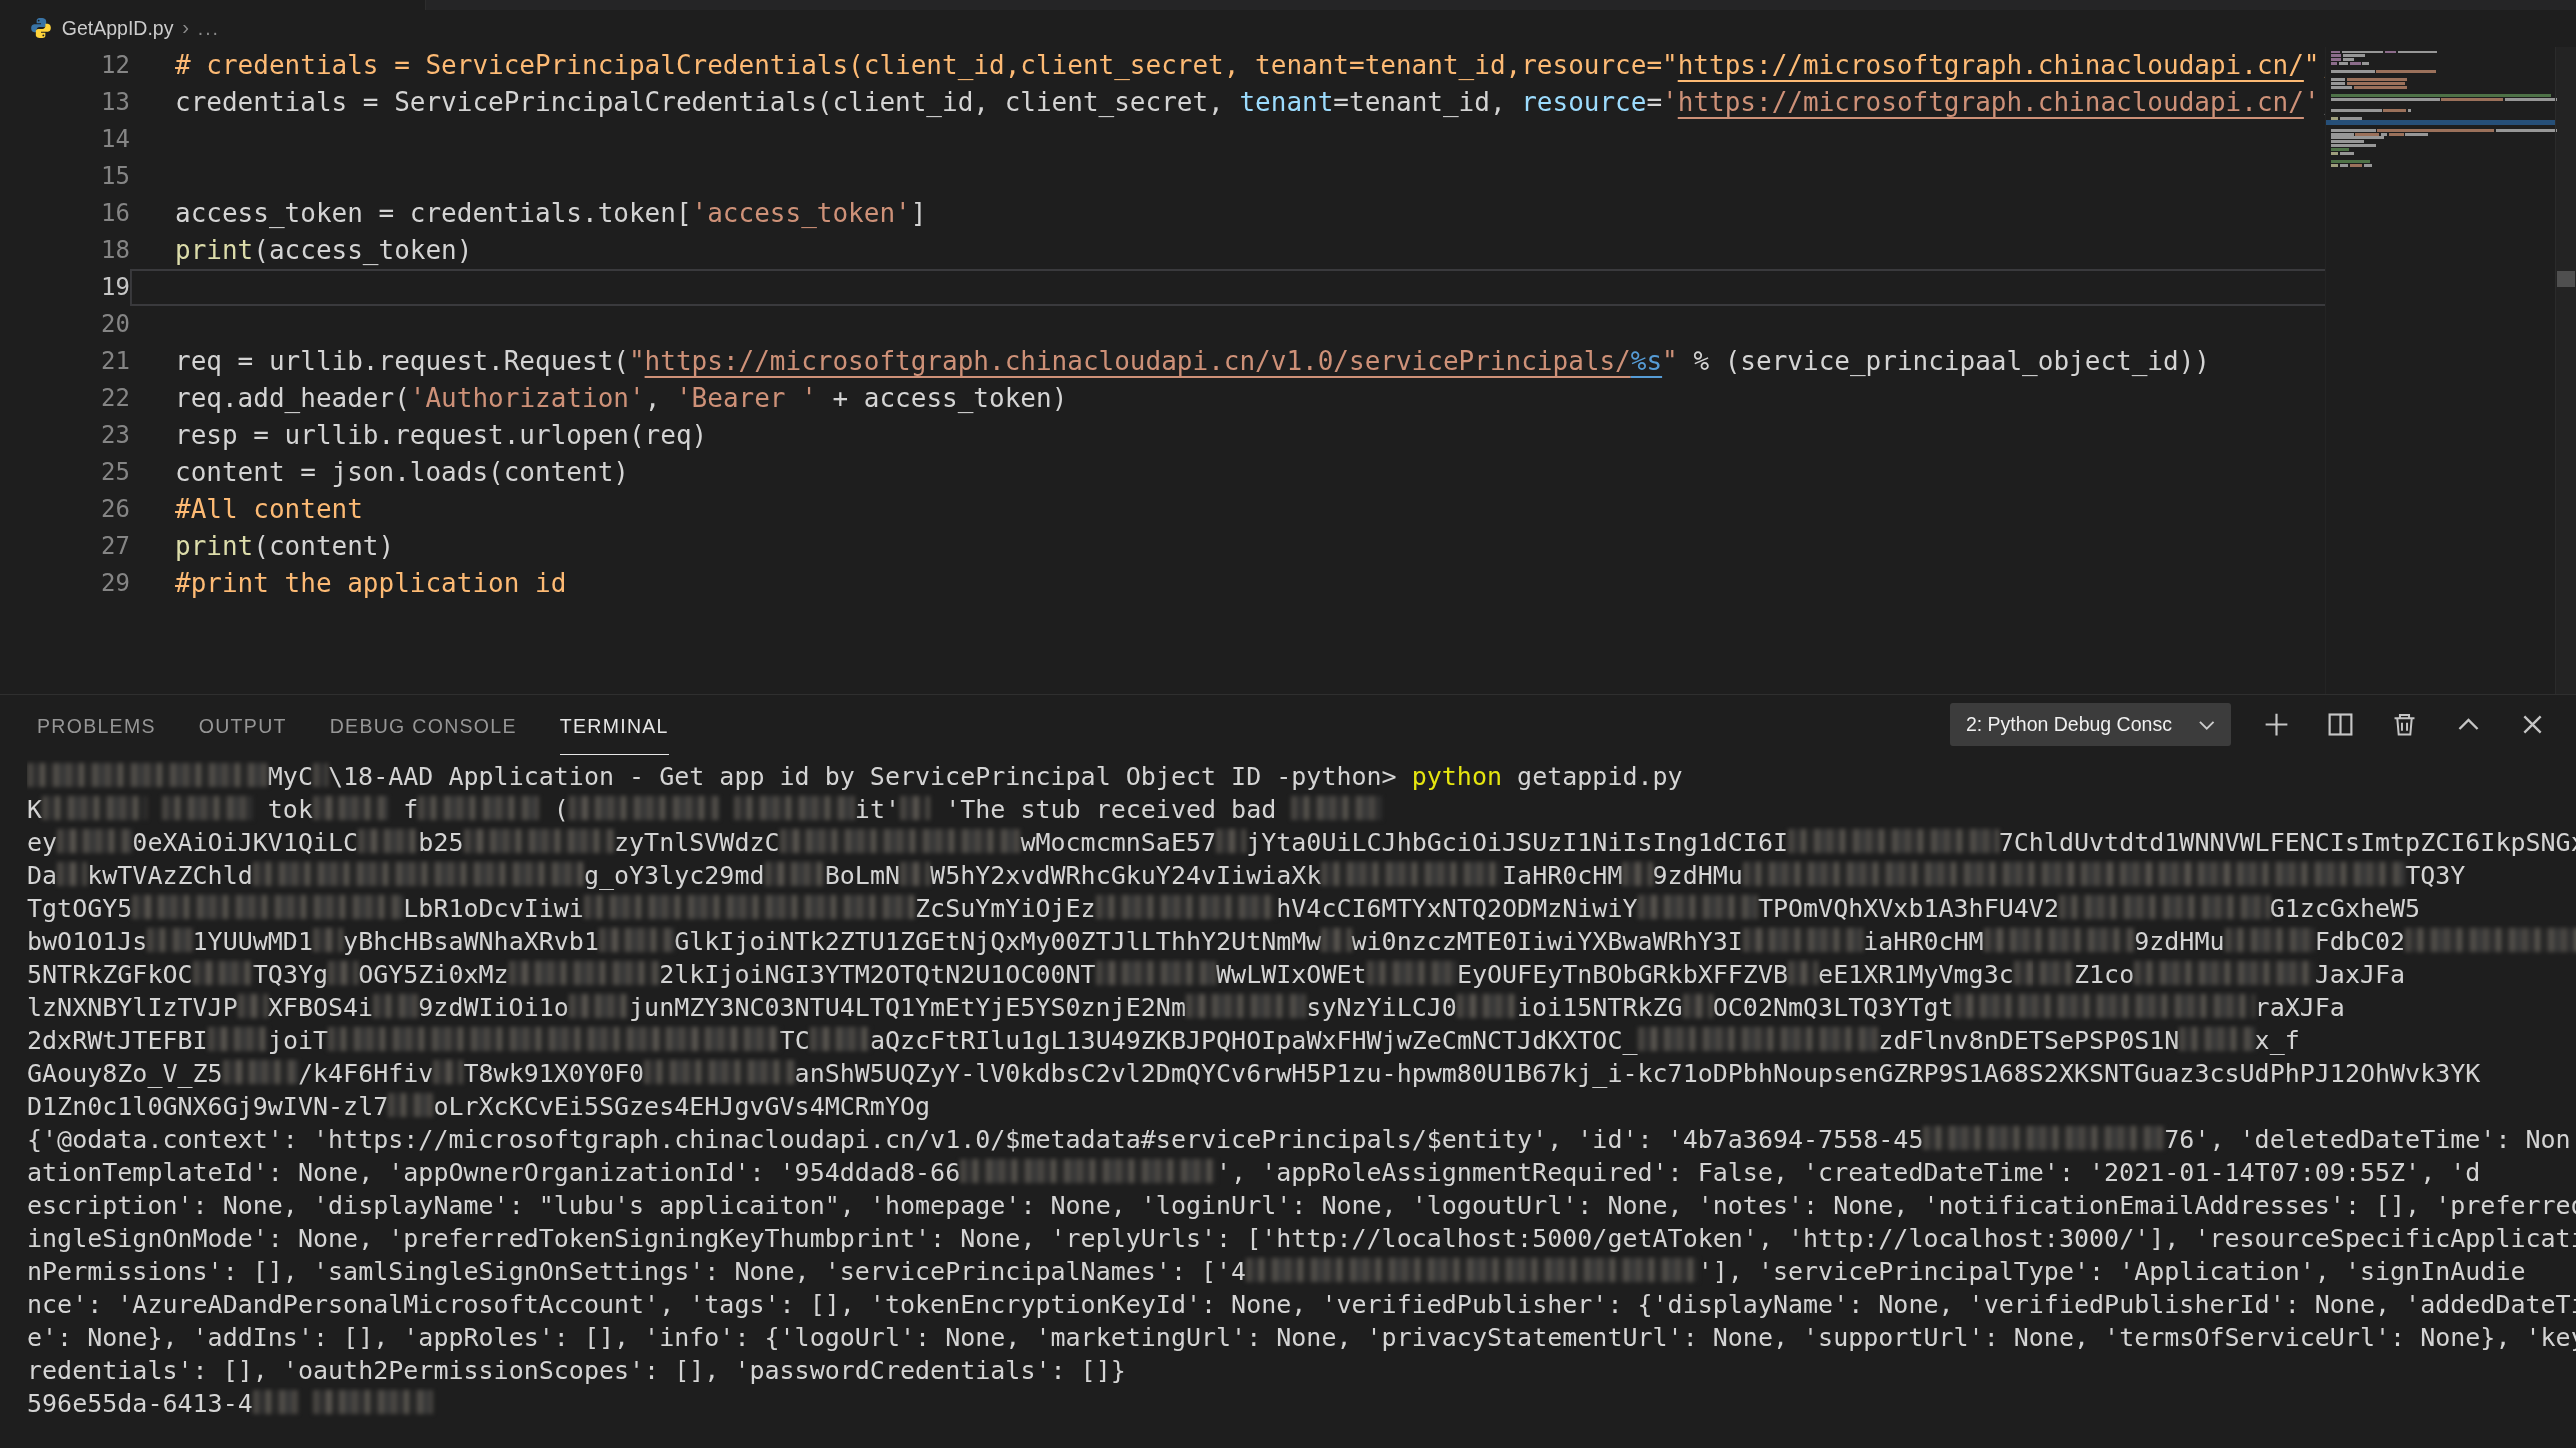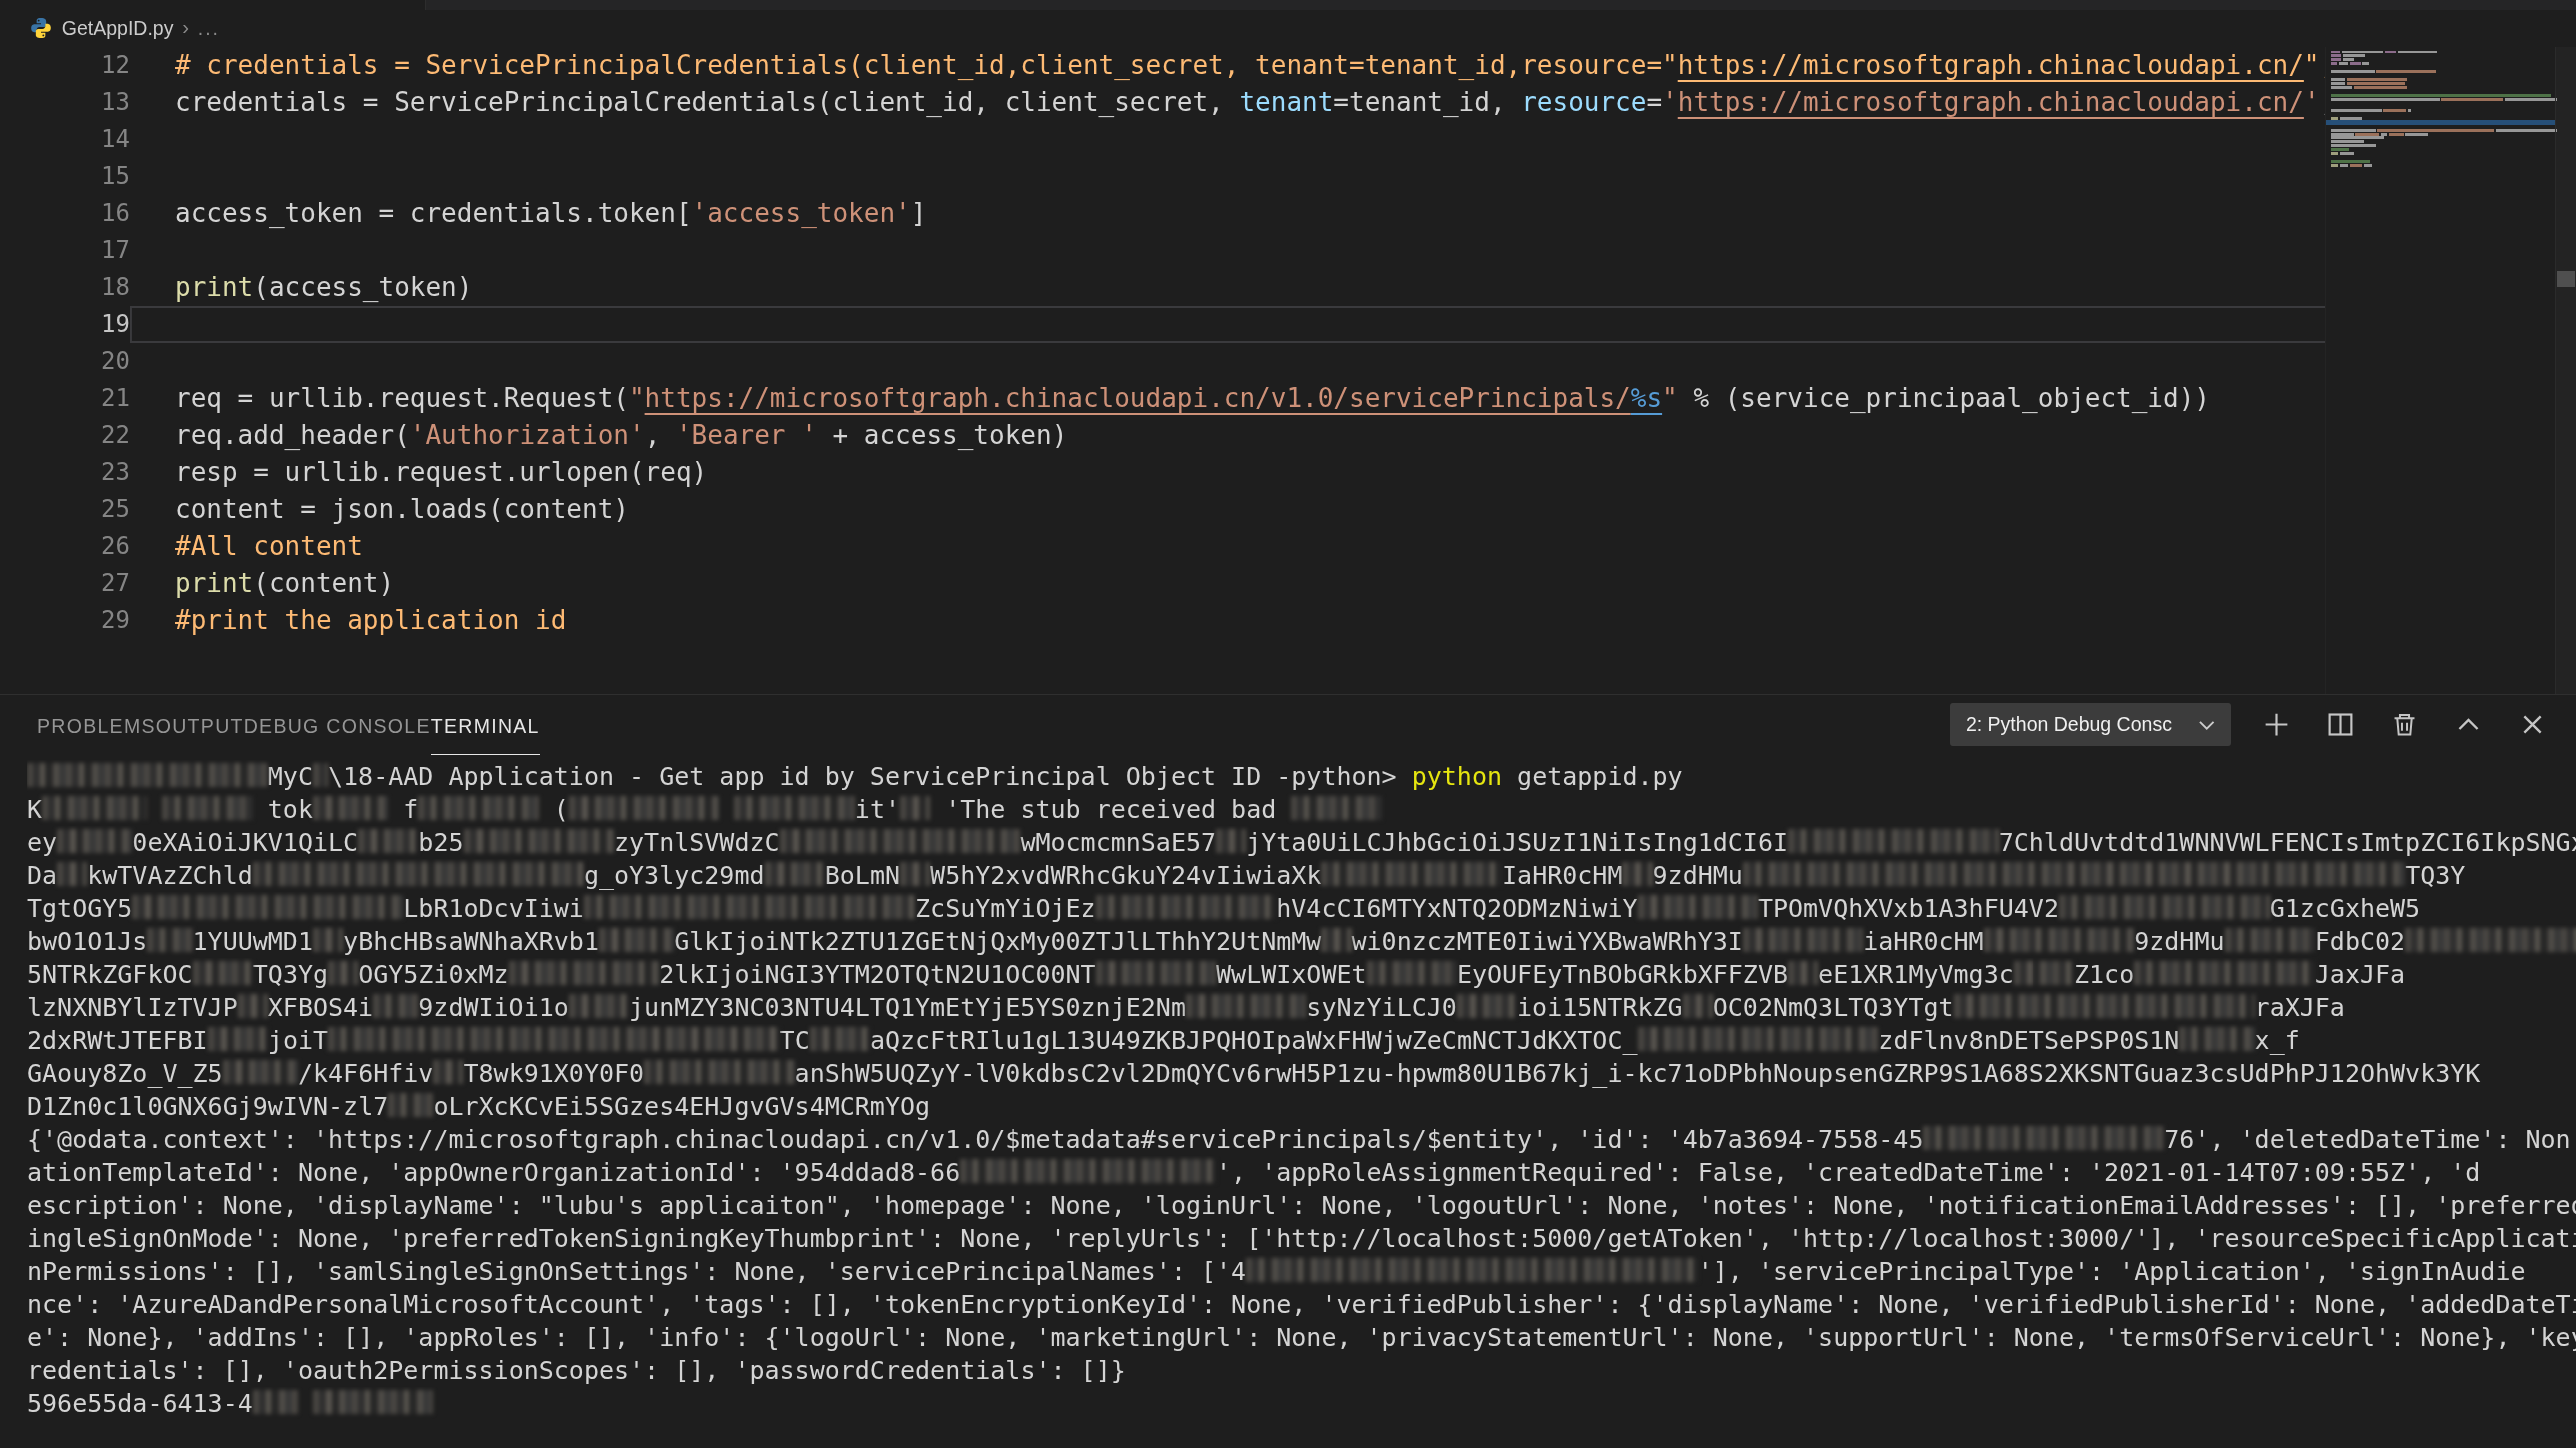--- a/index.html
+++ b/index.html
@@ -32,21 +32,21 @@
   .minimap{position:absolute;top:0;right:20.4px;width:230px;bottom:0;background:#1e1e1e;border-left:1px solid #242424;}
   .mm-hl{position:absolute;left:0;right:0;height:4.9px;background:#264f78;}
   .mm-row{position:absolute;left:4.9px;height:2.9px;display:flex;}
   .mm-seg{height:2.9px;margin-right:1.9px;}
   .vscroll{position:absolute;top:0;right:0;width:20.4px;bottom:0;background:rgba(255,255,255,0.025);border-left:1px solid #2b2b2b;}
   .vthumb{position:absolute;left:1px;right:1px;top:224px;height:16.5px;background:#4f4f4f;}
 
   
   .panel{border-top:1px solid #2f2f2f;background:#1e1e1e;}
   .panel-header{height:60px;position:relative;display:flex;align-items:stretch;font-family:"Liberation Sans",sans-serif;}
-  .ptabs{display:flex;padding-left:37px;}
+  .ptabs{display:flex;gap:43px;padding-left:37px;}
   .ptab{font-size:19.5px;letter-spacing:1.3px;color:#969696;display:flex;align-items:center;border-bottom:1.9px solid transparent;box-sizing:border-box;padding-top:3.9px;cursor:default;}
   .ptab.active{color:#e7e7e7;border-bottom-color:#e7e7e7;}
   .pactions{position:absolute;right:25px;top:0;bottom:0;display:flex;align-items:center;gap:27px;}
   .tsel{background:#3c3c3c;color:#f0f0f0;font-size:19.5px;height:43px;display:flex;align-items:center;padding:0 15.6px;gap:26px;border-radius:2.9px;}
   .icon-btn{width:37px;height:37px;display:flex;align-items:center;justify-content:center;color:#c5c5c5;}
   .icon-btn svg{display:block;}
 
   
   .terminal{padding:4.9px 0 0 27px;font-size:25px;line-height:33px;color:#cccccc;background:#1e1e1e;height:693px;box-sizing:border-box;overflow:hidden;}
   .tl{white-space:pre;height:33px;overflow:hidden;}
@@ -75,21 +75,20 @@
     <span class="more">...</span>
   </div>
 
   <div class="editor">
     <div class="code-area" id="code-lines">
         <div class="cl"><span class="ln">12</span><div class="lc"><span class="tk-c"># credentials = ServicePrincipalCredentials(client_id,client_secret, tenant=tenant_id,resource="</span><span class="tk-c lnk">https://microsoftgraph.chinacloudapi.cn/</span><span class="tk-c">",china="tru</span></div></div>
         <div class="cl"><span class="ln">13</span><div class="lc"><span class="tk-d">credentials = ServicePrincipalCredentials(client_id, client_secret, </span><span class="tk-p">tenant</span><span class="tk-d">=tenant_id, </span><span class="tk-p">resource</span><span class="tk-d">=</span><span class="tk-s">'</span><span class="tk-s lnk">https://microsoftgraph.chinacloudapi.cn/</span><span class="tk-s">'</span><span class="tk-d">, </span><span class="tk-p">china</span></div></div>
         <div class="cl"><span class="ln">14</span><div class="lc"></div></div>
         <div class="cl"><span class="ln">15</span><div class="lc"></div></div>
         <div class="cl"><span class="ln">16</span><div class="lc"><span class="tk-d">access_token = credentials.token[</span><span class="tk-s">'access_token'</span><span class="tk-d">]</span></div></div>
-        <div class="cl"><span class="ln">17</span><div class="lc"></div></div>
         <div class="cl"><span class="ln">18</span><div class="lc"><span class="tk-f">print</span><span class="tk-d">(access_token)</span></div></div>
         <div class="cl cur"><span class="ln">19</span><div class="lc"></div></div>
         <div class="cl"><span class="ln">20</span><div class="lc"></div></div>
         <div class="cl"><span class="ln">21</span><div class="lc"><span class="tk-d">req = urllib.request.Request(</span><span class="tk-s">"</span><span class="tk-s lnk">https://microsoftgraph.chinacloudapi.cn/v1.0/servicePrincipals/</span><span class="tk-m lnk">%s</span><span class="tk-s">"</span><span class="tk-d"> % (service_principaal_object_id))</span></div></div>
         <div class="cl"><span class="ln">22</span><div class="lc"><span class="tk-d">req.add_header(</span><span class="tk-s">'Authorization'</span><span class="tk-d">, </span><span class="tk-s">'Bearer '</span><span class="tk-d"> + access_token)</span></div></div>
         <div class="cl"><span class="ln">23</span><div class="lc"><span class="tk-d">resp = urllib.request.urlopen(req)</span></div></div>
         <div class="cl"><span class="ln">25</span><div class="lc"><span class="tk-d">content = json.loads(content)</span></div></div>
         <div class="cl"><span class="ln">26</span><div class="lc"><span class="tk-c">#All content</span></div></div>
         <div class="cl"><span class="ln">27</span><div class="lc"><span class="tk-f">print</span><span class="tk-d">(content)</span></div></div>
         <div class="cl"><span class="ln">29</span><div class="lc"><span class="tk-c">#print the application id</span></div></div>

